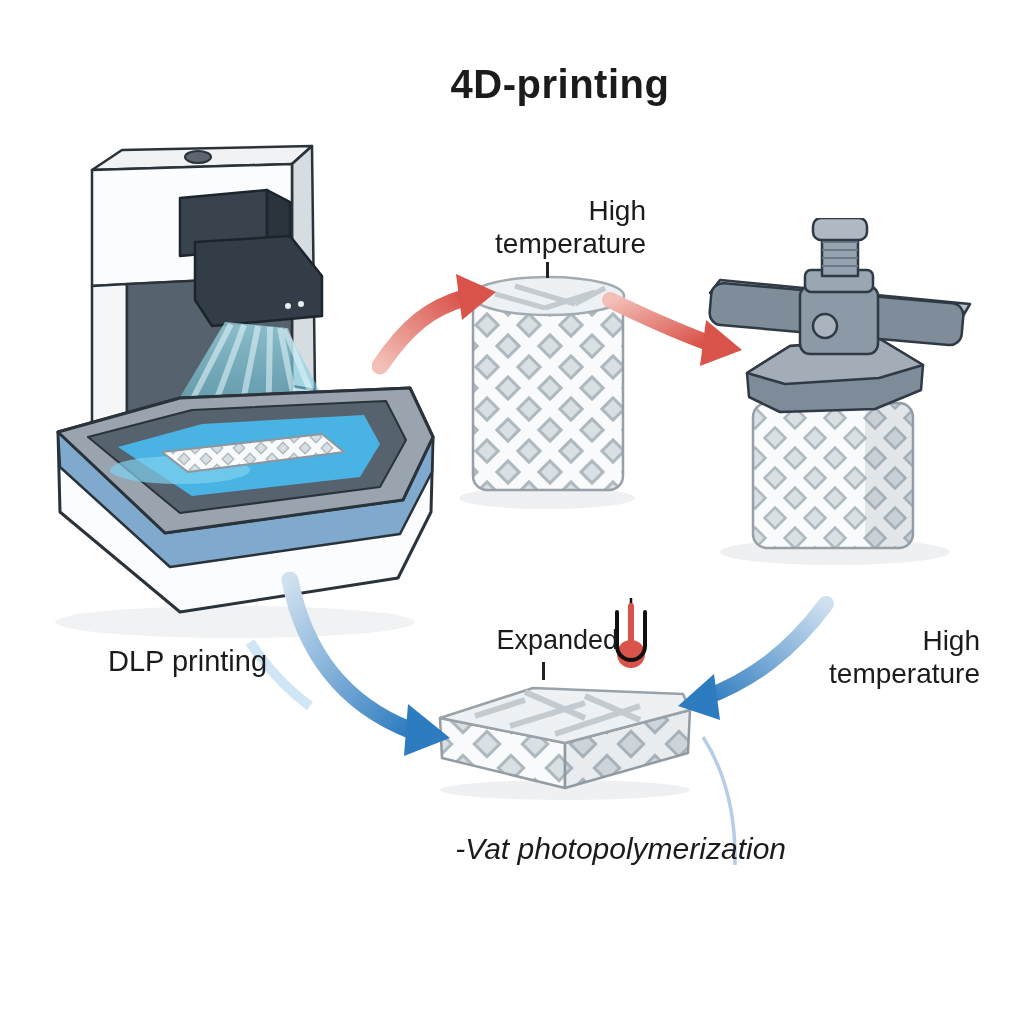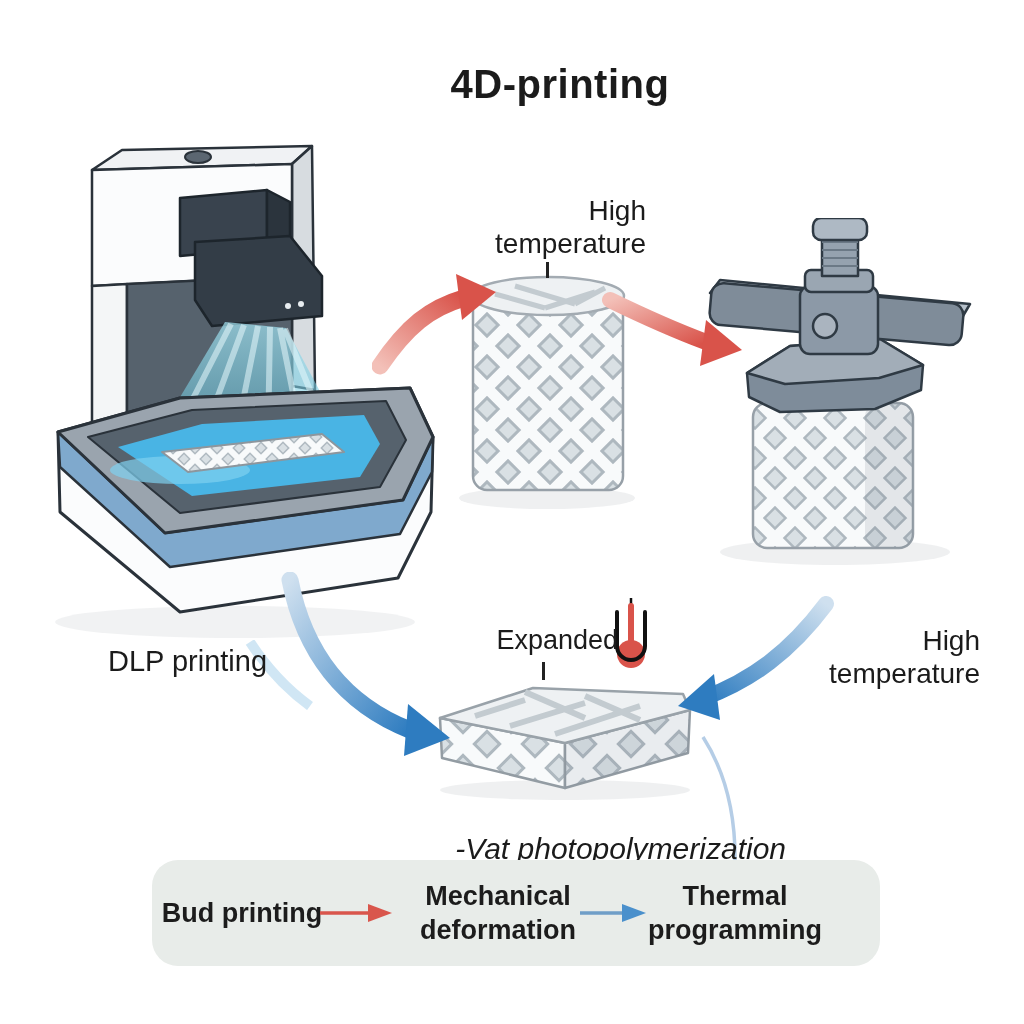--- a/index.html
+++ b/index.html
@@ -203,27 +203,14 @@
     <path d="M9,16 L9,50 A14,14 0 0 0 37,50 L37,16" stroke="#111" stroke-width="4" fill="none" stroke-linecap="round"></path>
   </svg>
 
   <div class="abs lbl" id="title">4D-printing</div>
   <div class="abs lbl" id="lbl-high">High temperature</div>
   <div class="abs lbl" id="lbl-room">High temperature</div>
   <div class="abs lbl" id="lbl-dlp">DLP printing</div>
   <div class="abs lbl" id="lbl-expanded">Expanded</div>
   <div class="abs lbl" id="lbl-vat">-Vat photopolymerization</div>
 
-  <div class="abs" id="process-bar">
-    <div class="bar-step" id="bar-step-1">Bud printing</div>
-    <svg class="bar-arrow" id="bar-arrow-1" width="78" height="24" viewBox="0 0 78 24">
-      <line x1="4" y1="12" x2="54" y2="12" stroke="#d9564c" stroke-width="3.5"></line>
-      <polygon points="52,3 76,12 52,21" fill="#d9564c"></polygon>
-    </svg>
-    <div class="bar-step" id="bar-step-2">Mechanical deformation</div>
-    <svg class="bar-arrow" id="bar-arrow-2" width="72" height="24" viewBox="0 0 72 24">
-      <line x1="4" y1="12" x2="48" y2="12" stroke="#6f9ec7" stroke-width="3.5"></line>
-      <polygon points="46,3 70,12 46,21" fill="#4a90cc"></polygon>
-    </svg>
-    <div class="bar-step" id="bar-step-3">Thermal programming</div>
-  </div>
 
 </div>
 
 </body></html>

